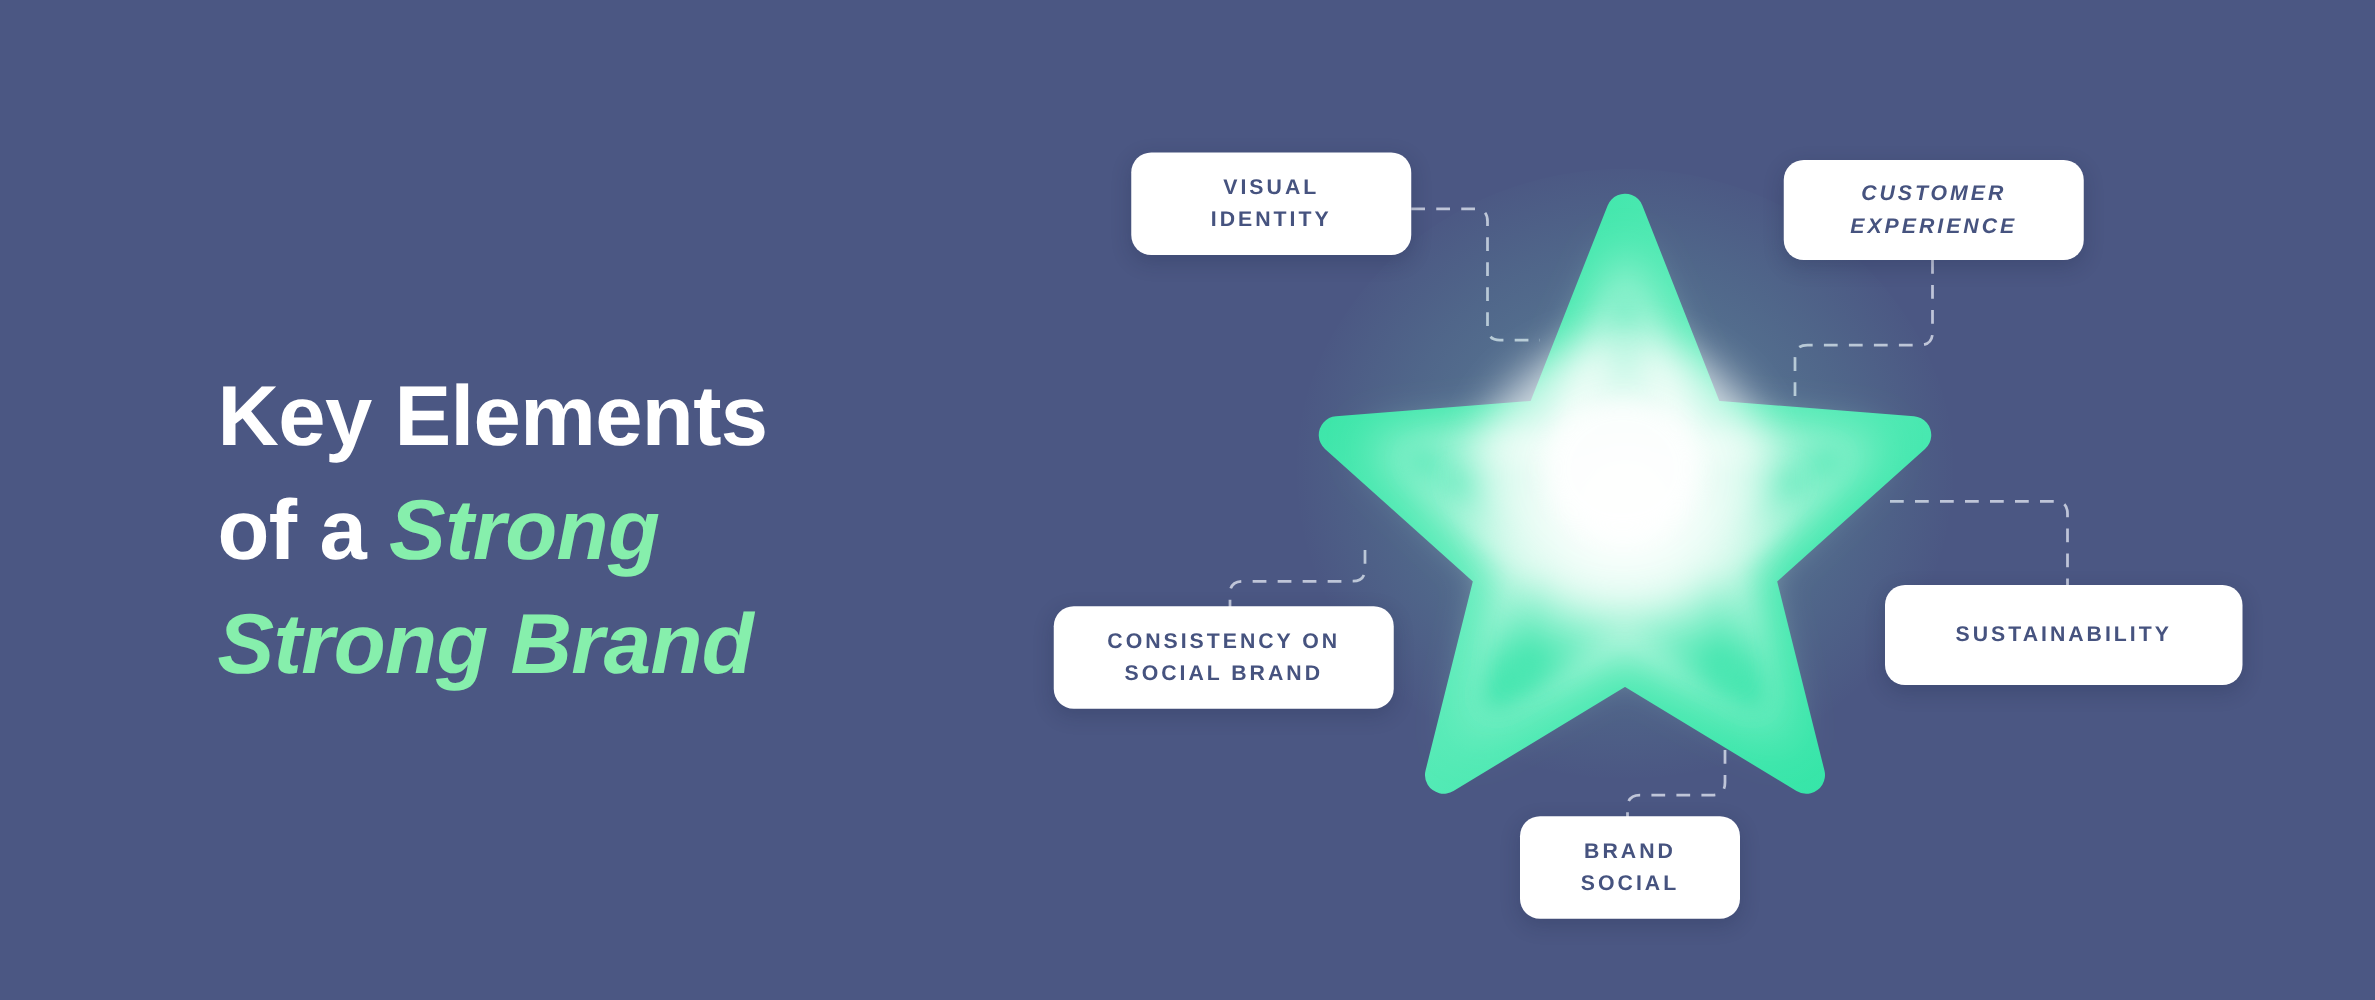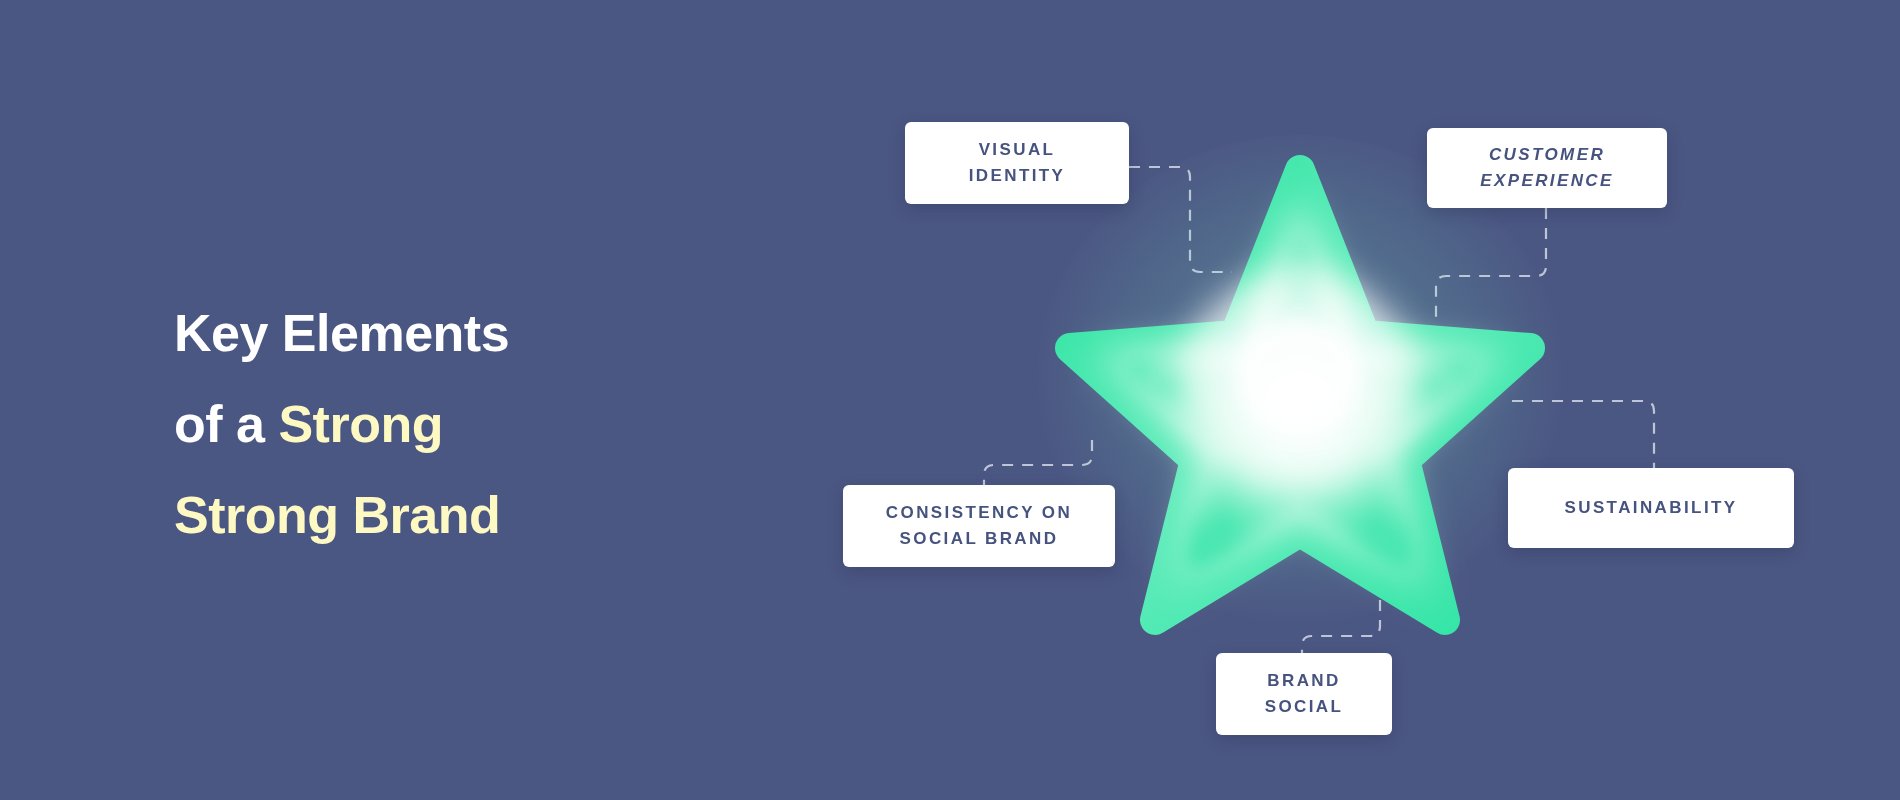--- a/index.html
+++ b/index.html
@@ -21,27 +21,27 @@
     overflow: hidden;
   }
 
   
   .heading {
     position: absolute;
     left: 174px;
     top: 288px;
     width: 620px;
     font-weight: bold;
-    font-size: 52px;
+    font-size: 68px;
     line-height: 91px;
     letter-spacing: -0.5px;
     color: #ffffff;
   }
   .heading .line { display: block; white-space: nowrap; }
-  .accent { color: #fef9c3; }
+  .accent { color: #86efac; font-style: italic; }
 
   
   .star-wrap {
     position: absolute;
     left: 1030px;
     top: 130px;
     width: 540px;
     height: 520px;
   }
   .star-svg { display: block; width: 540px; height: 520px; overflow: visible; }
@@ -59,21 +59,21 @@
     stroke-width: 2.2;
     stroke-dasharray: 11 9;
     stroke-linecap: butt;
     opacity: 0.92;
   }
 
   
   .card {
     position: absolute;
     background: #ffffff;
-    border-radius: 6px;
+    border-radius: 16px;
     box-shadow: 0 5px 16px rgba(25,32,60,0.22);
     display: flex;
     align-items: center;
     justify-content: center;
     text-align: center;
     box-sizing: border-box;
   }
   .card .txt {
     color: #46537f;
     font-weight: bold;

